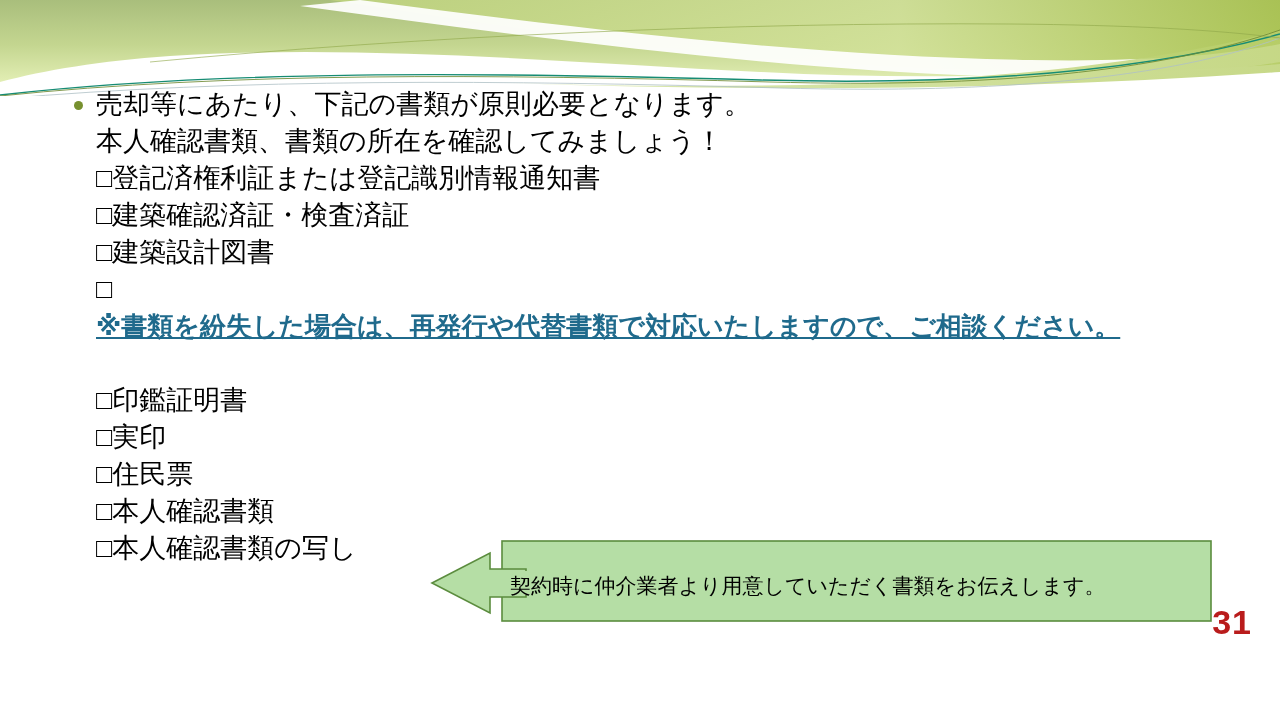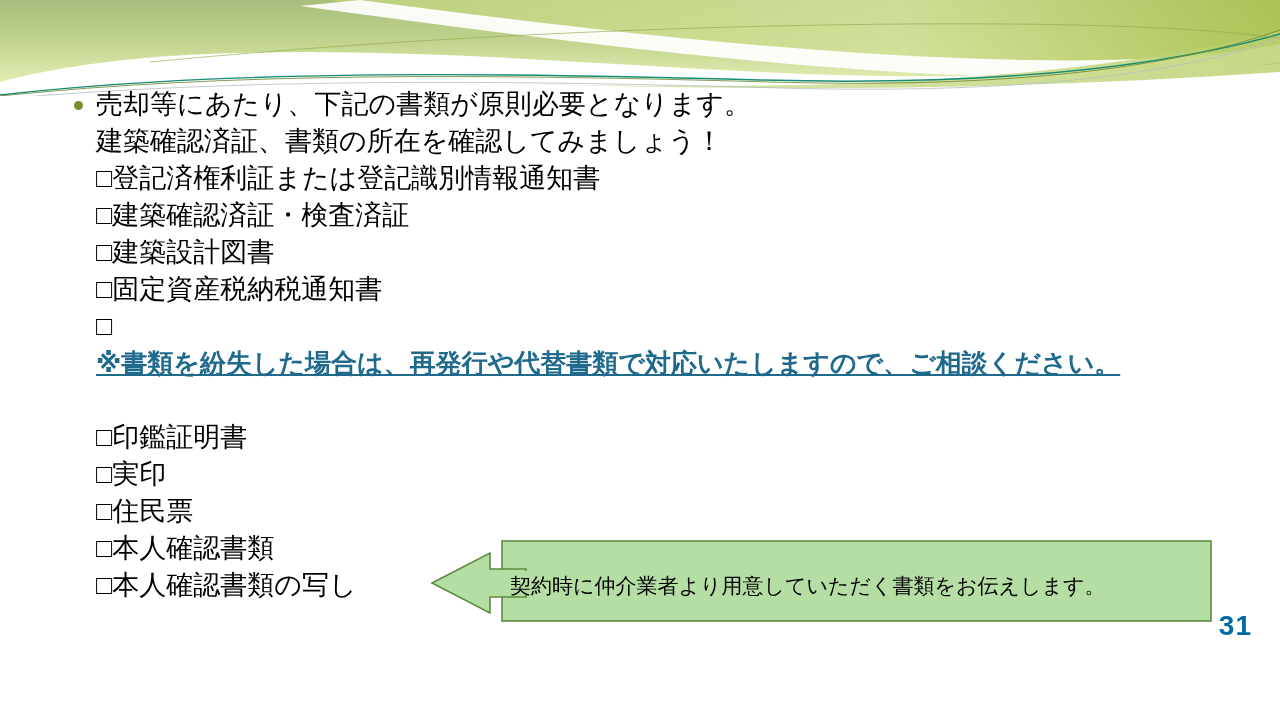--- a/index.html
+++ b/index.html
@@ -100,23 +100,23 @@
     line-height: 30px;
     white-space: nowrap;
     margin-top: 20px;
   }
 
   
   #page-number {
     position: absolute;
     right: 28px;
     bottom: 22px;
-    font-size: 28px;
+    font-size: 34px;
     font-weight: bold;
-    color: #0369a1;
+    color: #b91c1c;
     letter-spacing: 1px;
   }
 </style>
 </head>
 <body>
 
 <div id="slide">
 
   <svg id="header-wave" viewBox="0 0 1280 96" preserveAspectRatio="none">
     <defs>
@@ -164,38 +164,35 @@
   </svg>
 
   <div id="content">
 
     <div class="line">
       <span class="bullet-dot"></span>
       <span>売却等にあたり、下記の書類が原則必要となります。</span>
     </div>
 
     <div class="line">
-      <span>建築確認済証、書類の所在を確認してみましょう！</span>
+      <span>本人確認書類、書類の所在を確認してみましょう！</span>
     </div>
 
     <div class="line">
       <span>□登記済権利証または登記識別情報通知書</span>
     </div>
 
     <div class="line">
       <span>□建築確認済証・検査済証</span>
     </div>
 
     <div class="line">
       <span>□建築設計図書</span>
     </div>
 
-    <div class="line">
-      <span>□固定資産税納税通知書</span>
-    </div>
 
     <div class="line">
       <span>□</span>
     </div>
 
     <div class="line">
       <span class="note-line">※書類を紛失した場合は、再発行や代替書類で対応いたしますので、ご相談ください。</span>
     </div>
 
     <div class="line spacer"></div>

